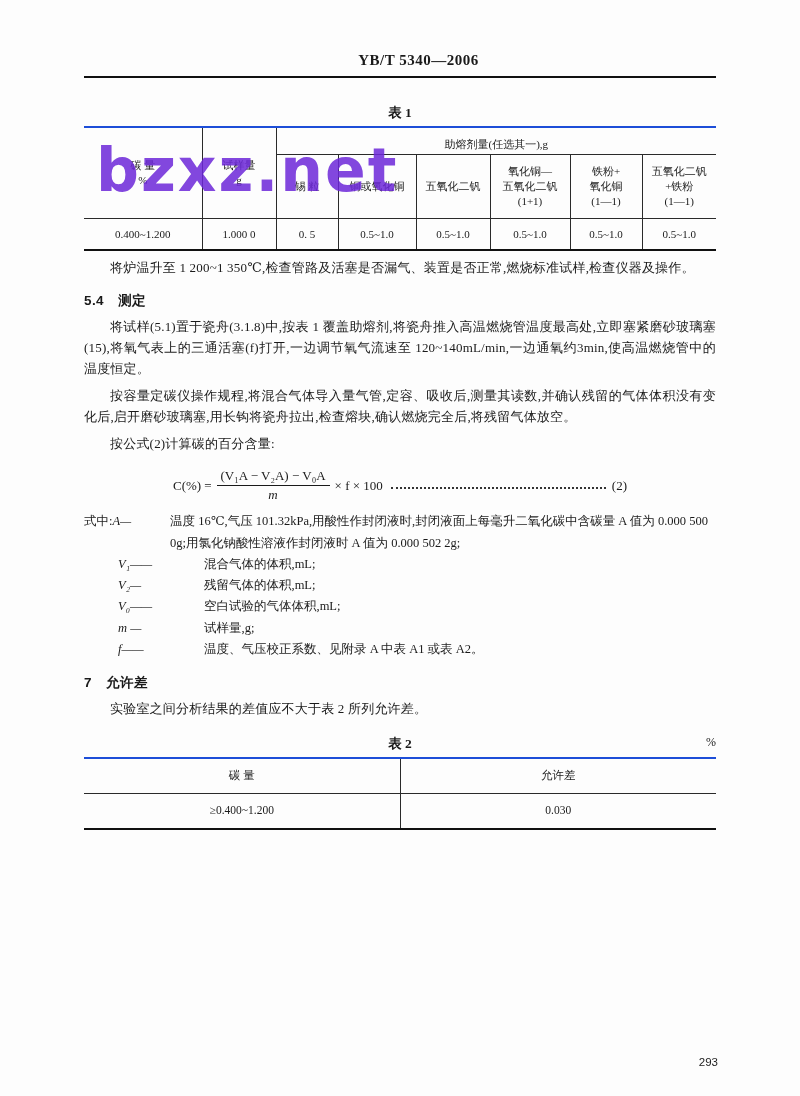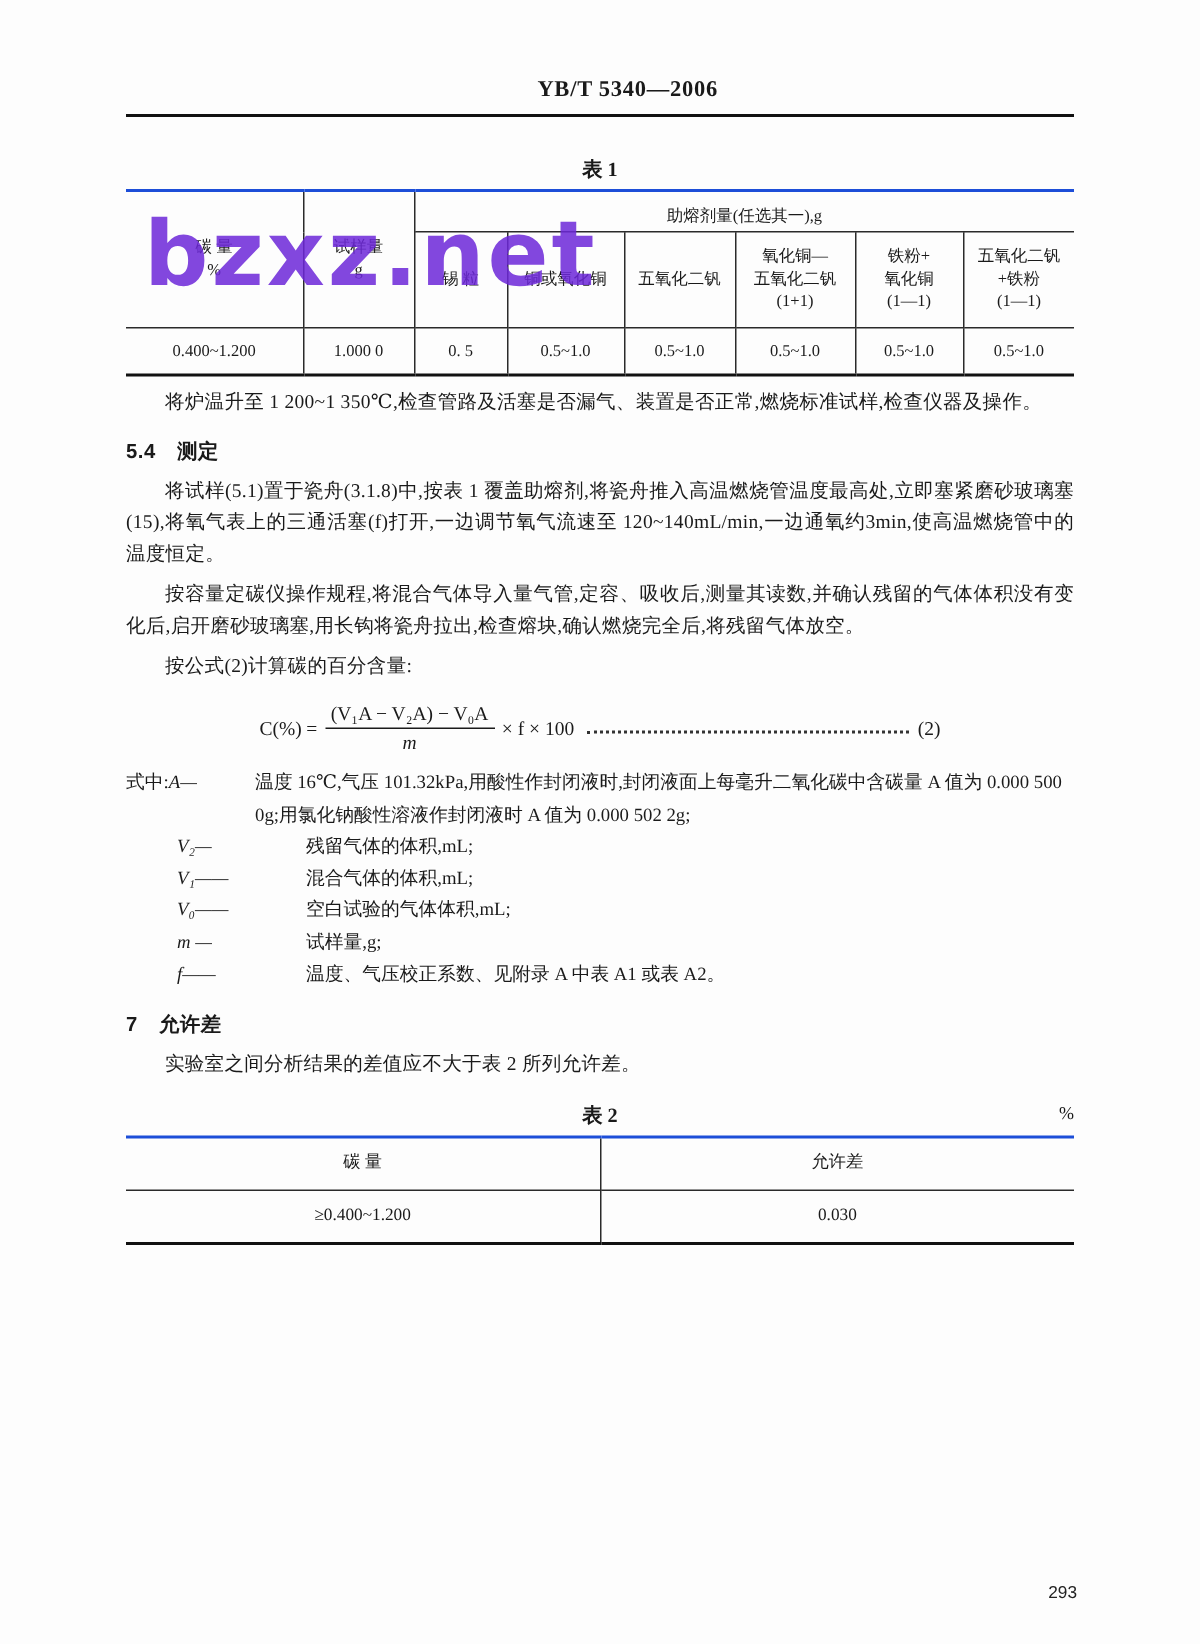--- a/index.html
+++ b/index.html
@@ -270,26 +270,26 @@
       <span class="dots"></span>
       <span class="eqno">(2)</span>
     </div>
 
     <div class="varlist">
       <div class="varrow where-first">
         <span class="lead"><span>式中:</span><em class="var">A—</em></span>
         <span class="desc">温度 16℃,气压 101.32kPa,用酸性作封闭液时,封闭液面上每毫升二氧化碳中含碳量 A 值为 0.000 500 0g;用氯化钠酸性溶液作封闭液时 A 值为 0.000 502 2g;</span>
       </div>
       <div class="varrow">
+        <span class="lead deep"><em class="var">V₁——</em></span>
+        <span class="desc">混合气体的体积,mL;</span>
+      </div>
+      <div class="varrow">
         <span class="lead deep"><em class="var">V₂—</em></span>
         <span class="desc">残留气体的体积,mL;</span>
-      </div>
-      <div class="varrow">
-        <span class="lead deep"><em class="var">V₁——</em></span>
-        <span class="desc">混合气体的体积,mL;</span>
       </div>
       <div class="varrow">
         <span class="lead deep"><em class="var">V₀——</em></span>
         <span class="desc">空白试验的气体体积,mL;</span>
       </div>
       <div class="varrow">
         <span class="lead deep"><em class="var">m —</em></span>
         <span class="desc">试样量,g;</span>
       </div>
       <div class="varrow">

